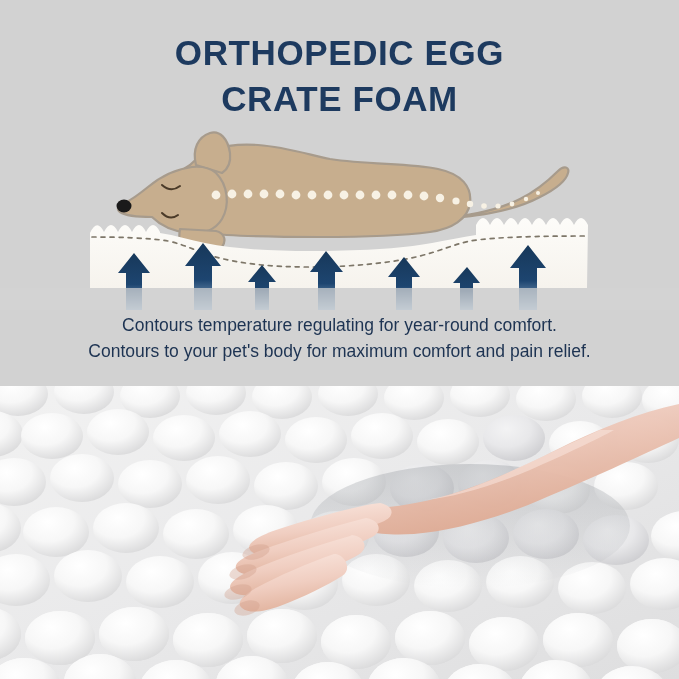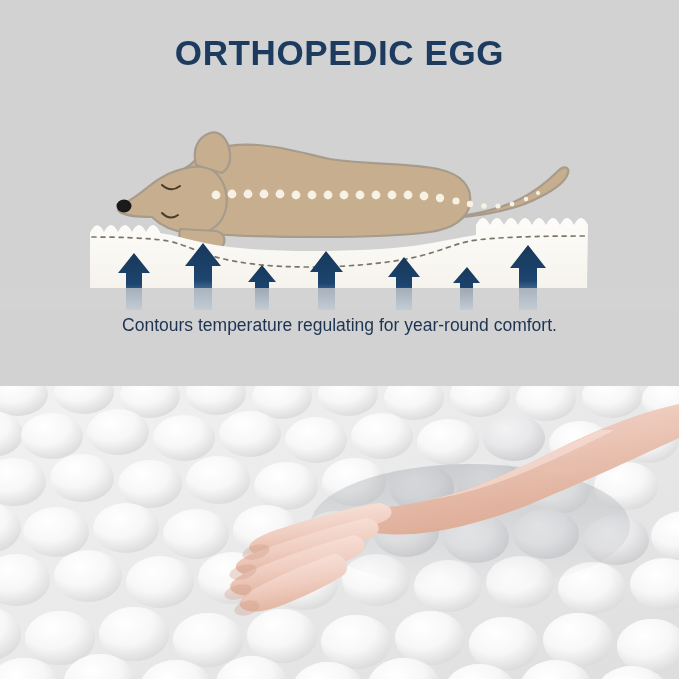--- a/index.html
+++ b/index.html
@@ -79,20 +79,21 @@
 </style>
 </head>
 <body>
 
 <div id="infographic">
 
   <div class="top-panel">
 
     <div class="headline">
       <span class="headline-line">ORTHOPEDIC EGG</span>
+      <span class="headline-line">CRATE FOAM</span>
     </div>
 
     <svg class="illustration" viewBox="0 0 679 185">
       <defs>
         <linearGradient id="arrowGrad" x1="0" y1="0" x2="0" y2="1">
           <stop offset="0%" stop-color="#17385a"></stop>
           <stop offset="55%" stop-color="#1d4570"></stop>
           <stop offset="100%" stop-color="#9dbad4"></stop>
         </linearGradient>
         <linearGradient id="foamGrad" x1="0" y1="0" x2="0" y2="1">
@@ -260,20 +261,21 @@
         <path d="M467,142 L480,158 L473,158 L473,185 L460,185 L460,158 L453,158 Z"></path>
 
         <path d="M528,120 L546,143 L537,143 L537,185 L519,185 L519,143 L510,143 Z"></path>
       </g>
 
       <rect x="0" y="163" width="679" height="22" fill="#d2d2d2" opacity="0.72"></rect>
     </svg>
 
     <div class="body-copy">
       <span class="body-line">Contours temperature regulating for year-round comfort.</span>
+      <span class="body-line">Contours to your pet's body for maximum comfort and pain relief.</span>
     </div>
   </div>
 
   <div class="photo-panel">
     <svg class="photo-svg" width="679" height="293" viewBox="0 0 679 293">
       <defs>
         <linearGradient id="bgFoam" x1="0" y1="0" x2="1" y2="1">
           <stop offset="0%" stop-color="#f2f2f2"></stop>
           <stop offset="50%" stop-color="#e9e9ea"></stop>
           <stop offset="100%" stop-color="#dededf"></stop>

